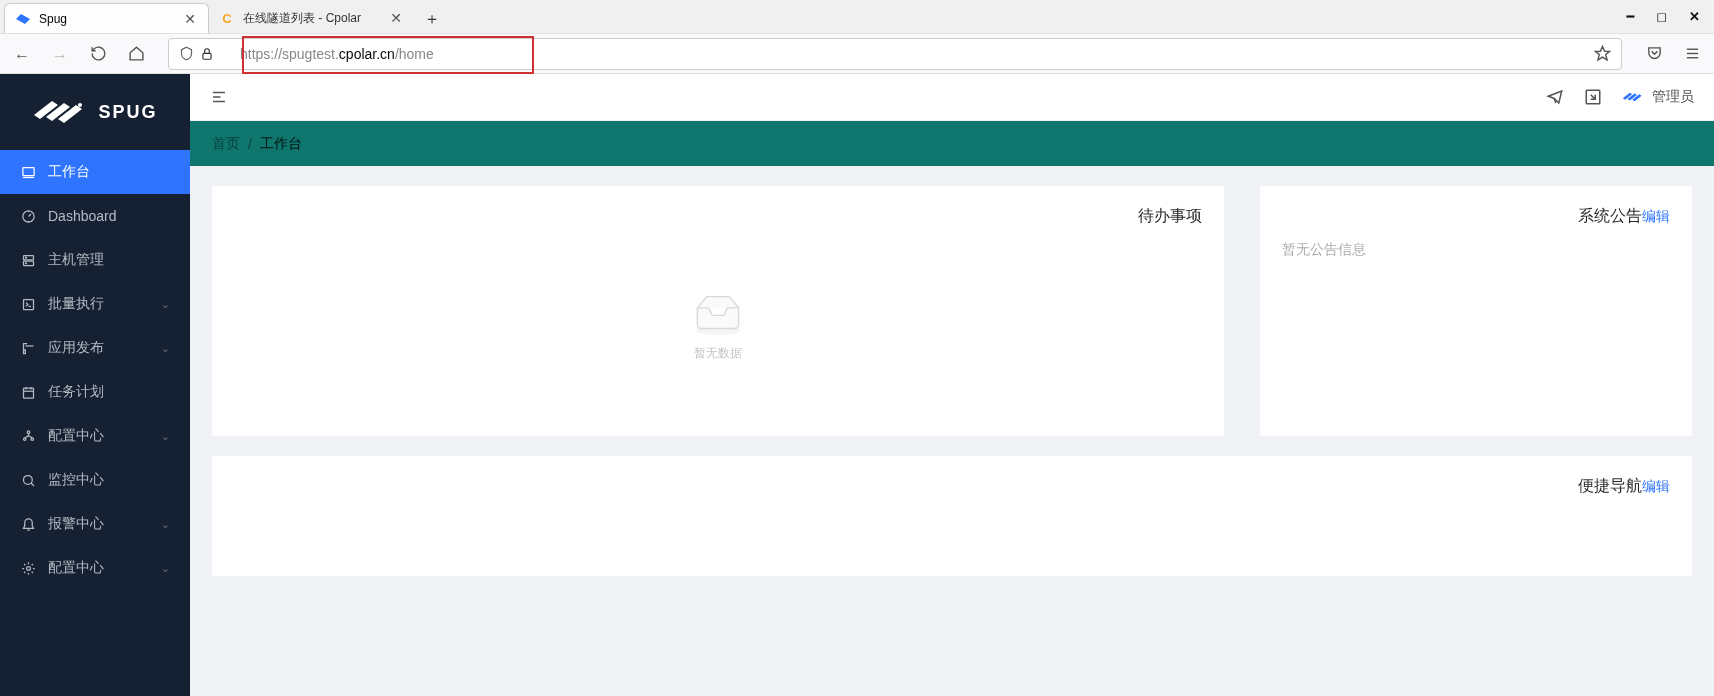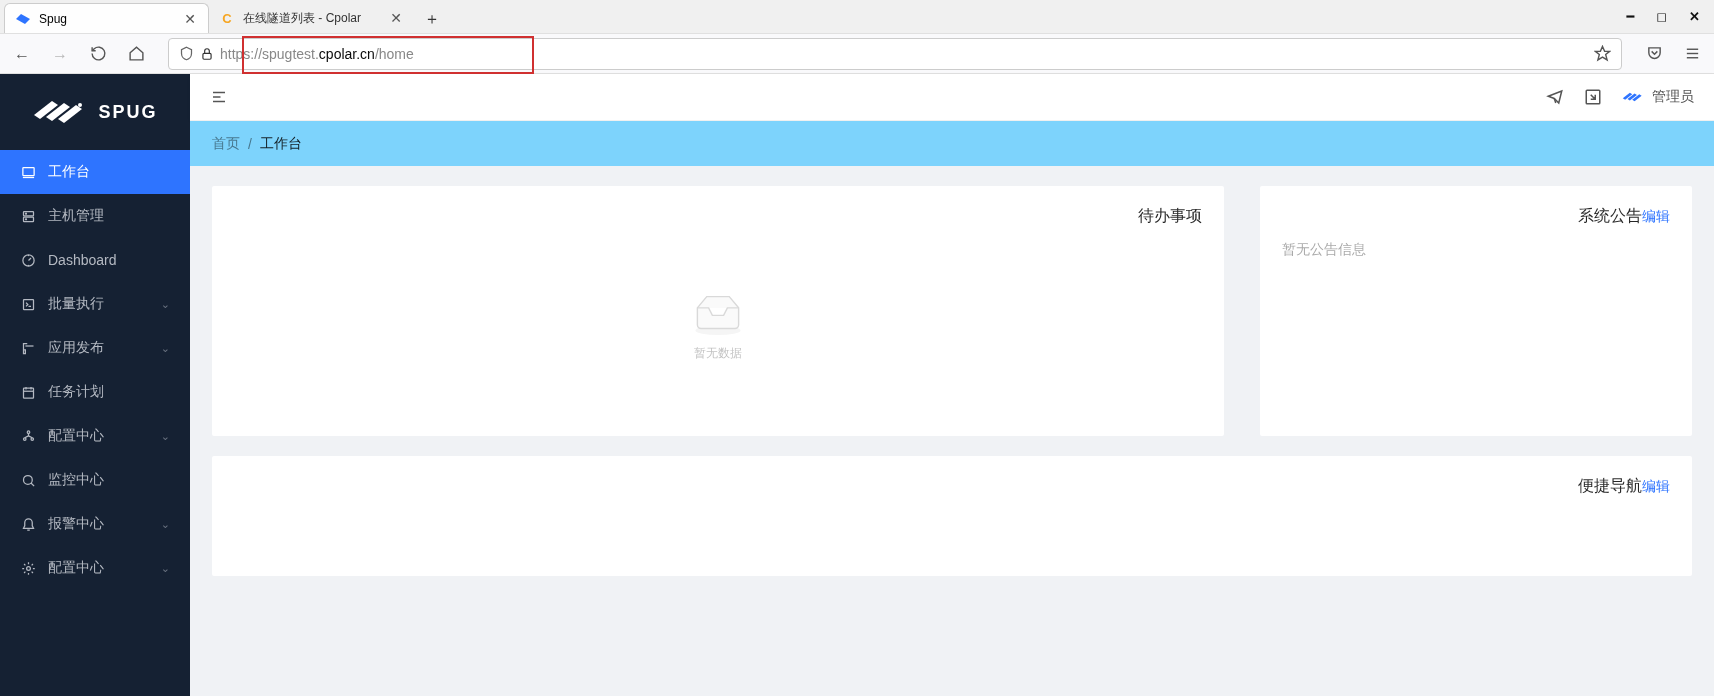--- a/index.html
+++ b/index.html
@@ -13,21 +13,21 @@
 .tab .favicon { width: 16px; height: 16px; margin-right: 8px; display: flex; align-items: center; justify-content: center; }
 .tab .title { flex: 1; overflow: hidden; white-space: nowrap; text-overflow: ellipsis; }
 .tab .close { width: 16px; height: 16px; display: flex; align-items: center; justify-content: center; color: #555; font-size: 14px; }
 .newtab { width: 28px; height: 28px; display: flex; align-items: center; justify-content: center; font-size: 16px; color: #333; margin-left: 4px; }
 .win-controls { position: absolute; right: 0; top: 0; height: 33px; display: flex; align-items: center; gap: 22px; padding-right: 14px; }
 .win-controls span { font-size: 13px; color: #111; }
 
 .toolbar { height: 41px; background: #f9f9fb; border-top: 1px solid #e0e0e0; border-bottom: 1px solid #e0e0e0; display: flex; align-items: center; padding: 0 10px; gap: 14px; }
 .toolbar .nav-btn { width: 24px; height: 24px; display: flex; align-items: center; justify-content: center; color: #555; font-size: 16px; }
 .toolbar .nav-btn.disabled { color: #b8b8b8; }
-.url-bar { flex: 1; height: 32px; background: #fff; border: 1px solid #ccc; border-radius: 4px; display: flex; align-items: center; padding: 0 10px; font-size: 14px; color: #666; margin: 0 6px; }
+.url-bar { flex: 1; height: 32px; background: #fff; border: 1px solid #ccc; border-radius: 4px; display: flex; align-items: center; padding: 0 10px; font-size: 14px; color: #666; margin: 0 6px; gap: 20px; }
 .url-bar .lock { margin-right: 6px; display: flex; align-items: center; gap: 6px; }
 .url-text { flex: 1; }
 .url-text .domain { color: #0a0a0a; }
 .url-text .faded { color: #888; }
 .url-actions { display: flex; align-items: center; gap: 12px; color: #555; }
 .url-highlight { position: absolute; border: 2px solid #d03030; width: 292px; height: 38px; left: 242px; top: 36px; pointer-events: none; }
 
 
 .app { display: flex; height: 622px; width: 100%; }
 
@@ -47,21 +47,21 @@
 
 
 .main { flex: 1; background: #f0f2f5; display: flex; flex-direction: column; }
 .topbar { height: 46px; background: #fff; display: flex; align-items: center; padding: 0 20px; box-shadow: 0 1px 4px rgba(0,0,0,0.04); }
 .topbar .collapse { font-size: 16px; color: #555; margin-right: auto; }
 .topbar .actions { display: flex; align-items: flex-start; gap: 20px; color: #555; font-size: 16px; }
 .topbar .user { display: flex; align-items: center; gap: 8px; font-size: 14px; color: #555; }
 .topbar .user-icon { color: #2e74ff; }
 
 
-.breadcrumb { height: 46px; background: #7dd3fc; display: flex; align-items: center; padding: 0 22px; font-size: 14px; color: rgba(0,0,0,0.45); border-top: 1px solid #f0f0f0; }
+.breadcrumb { height: 46px; background: #0f766e; display: flex; align-items: center; padding: 0 22px; font-size: 14px; color: rgba(0,0,0,0.45); border-top: 1px solid #f0f0f0; }
 .breadcrumb .sep { margin: 0 8px; }
 .breadcrumb .current { color: rgba(0,0,0,0.85); }
 
 
 .content { padding: 20px 22px; display: flex; flex-direction: column; gap: 20px; }
 .row { display: flex; gap: 20px; }
 .card { background: #fff; border-radius: 2px; padding: 20px 22px; }
 .card-todo { flex: 1; min-height: 250px; }
 .card-notice { width: 432px; min-height: 250px; margin-left: 16px; }
 .card-nav { width: 100%; min-height: 120px; }
@@ -172,38 +172,38 @@
             <svg width="15" height="15" viewBox="0 0 24 24" fill="none" stroke="currentColor" stroke-width="2">
               <rect x="3" y="4" width="18" height="13" rx="1"></rect>
               <line x1="3" y1="20" x2="21" y2="20"></line>
             </svg>
           </span>
           <span class="label">工作台</span>
         </li>
         <li class="menu-item">
           <span class="micon">
             <svg width="15" height="15" viewBox="0 0 24 24" fill="none" stroke="currentColor" stroke-width="2">
+              <circle cx="12" cy="12" r="9"></circle>
+              <path d="M12 12 L16 8"></path>
+              <line x1="12" y1="3" x2="12" y2="5"></line>
+              <line x1="12" y1="19" x2="12" y2="21"></line>
+            </svg>
+          </span>
+          <span class="label">Dashboard</span>
+        </li>
+        <li class="menu-item">
+          <span class="micon">
+            <svg width="15" height="15" viewBox="0 0 24 24" fill="none" stroke="currentColor" stroke-width="2">
               <rect x="4" y="4" width="16" height="7" rx="1"></rect>
               <rect x="4" y="13" width="16" height="7" rx="1"></rect>
               <circle cx="8" cy="7.5" r="0.8" fill="currentColor"></circle>
               <circle cx="8" cy="16.5" r="0.8" fill="currentColor"></circle>
             </svg>
           </span>
           <span class="label">主机管理</span>
-        </li>
-        <li class="menu-item">
-          <span class="micon">
-            <svg width="15" height="15" viewBox="0 0 24 24" fill="none" stroke="currentColor" stroke-width="2">
-              <circle cx="12" cy="12" r="9"></circle>
-              <path d="M12 12 L16 8"></path>
-              <line x1="12" y1="3" x2="12" y2="5"></line>
-              <line x1="12" y1="19" x2="12" y2="21"></line>
-            </svg>
-          </span>
-          <span class="label">Dashboard</span>
         </li>
         <li class="menu-item">
           <span class="micon">
             <svg width="15" height="15" viewBox="0 0 24 24" fill="none" stroke="currentColor" stroke-width="2">
               <rect x="4" y="4" width="16" height="16" rx="1"></rect>
               <path d="M8 9 L11 12 L8 15"></path>
               <line x1="12" y1="15" x2="16" y2="15"></line>
             </svg>
           </span>
           <span class="label">批量执行</span>

